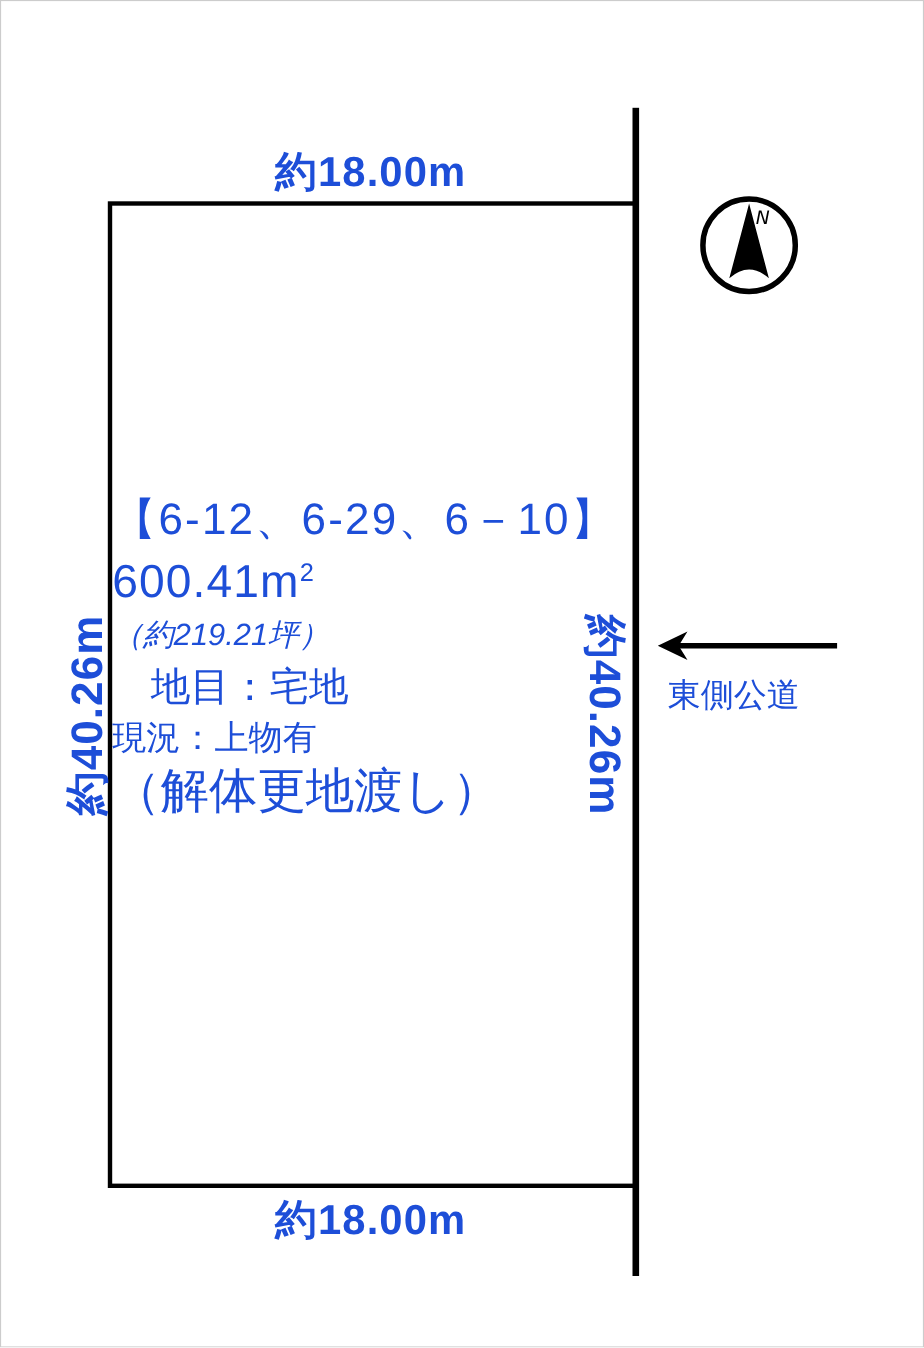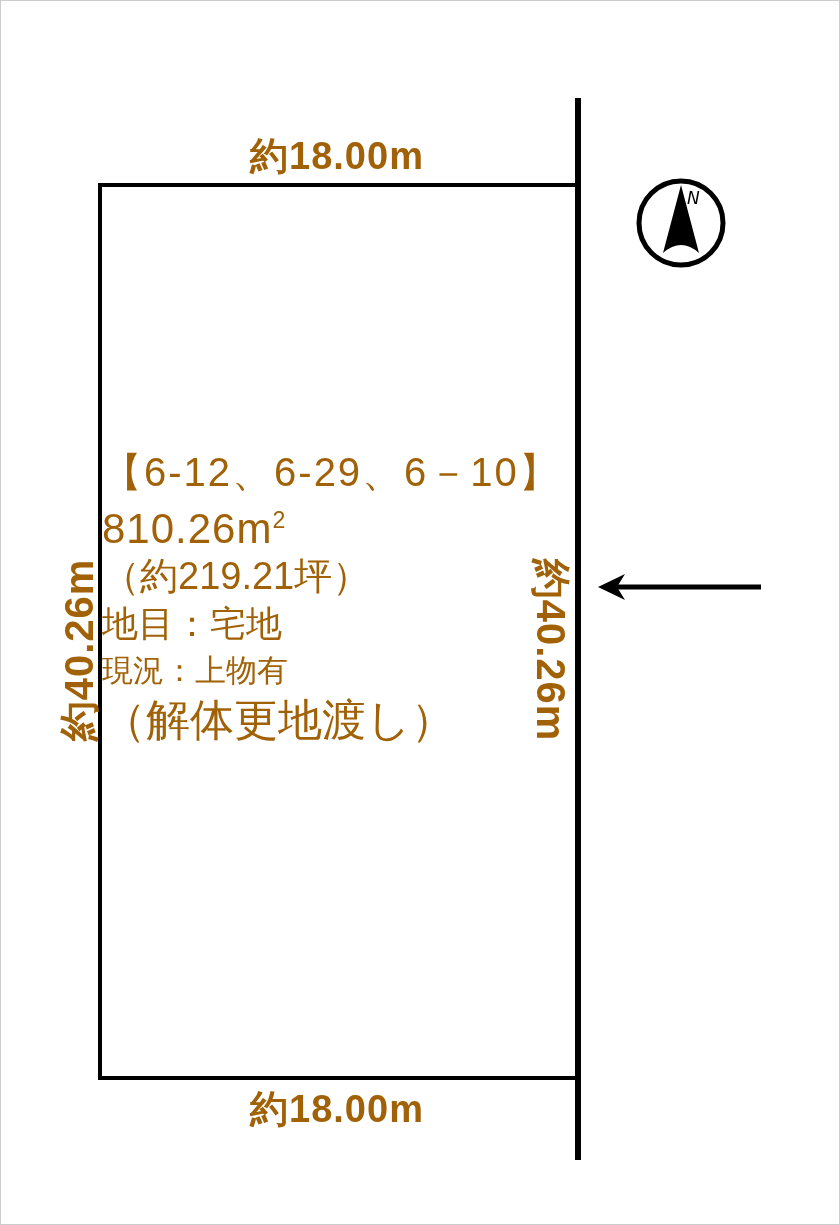--- a/index.html
+++ b/index.html
@@ -5,21 +5,21 @@
   html, body { margin: 0; padding: 0; background: #ffffff; }
   .page {
     position: relative;
     width: 840px;
     height: 1225px;
     background: #ffffff;
     outline: 1px solid #cccccc;
     outline-offset: -1px;
     overflow: hidden;
     font-family: "Liberation Sans", "DejaVu Sans", sans-serif;
-    color: #a16207;
+    color: #1d4ed8;
   }
 
   
   .plot-rect {
     position: absolute;
     left: 98px; top: 183px;
     width: 482px; height: 897px;
     border: 4px solid #000000;
     box-sizing: border-box;
     background: #ffffff;
@@ -63,22 +63,22 @@
   .center-text {
     position: absolute;
     left: 102px; top: 448px; width: 474px;
     text-align: left;
     font-weight: 400;
     white-space: nowrap;
   }
   .ct-line1 { font-size: 40px; line-height: 48px; letter-spacing: 2px; }
   .ct-line2 { font-size: 42px; line-height: 48px; letter-spacing: 1px; }
   .ct-line2 sup { font-size: 55%; vertical-align: super; }
-  .ct-line3 { font-size: 38px; line-height: 47px; }
-  .ct-line4 { font-size: 36px; line-height: 47px; }
+  .ct-line3 { font-size: 28px; line-height: 47px; font-style: italic; }
+  .ct-line4 { font-size: 36px; line-height: 47px; padding-left: 35px; }
   .ct-line5 { font-size: 31px; line-height: 48px; }
   .ct-line6 { font-size: 44px; line-height: 50px; }
 
   
   .compass {
     position: absolute;
     left: 634px; top: 176px;
     width: 94px; height: 94px;
   }
 
@@ -105,34 +105,35 @@
 
   <div class="road-line"></div>
 
   <div class="dim dim-top">約18.00m</div>
   <div class="dim dim-bottom">約18.00m</div>
   <div class="dim dim-left">約40.26m</div>
   <div class="dim dim-right">約40.26m</div>
 
   <div class="center-text">
     <div class="ct-line1">【6-12、6-29、6－10】</div>
-    <div class="ct-line2"><span>810.26m</span><sup>2</sup></div>
+    <div class="ct-line2"><span>600.41m</span><sup>2</sup></div>
     <div class="ct-line3">（約219.21坪）</div>
     <div class="ct-line4">地目：宅地</div>
     <div class="ct-line5">現況：上物有</div>
     <div class="ct-line6">（解体更地渡し）</div>
   </div>
 
   <svg class="compass" viewBox="0 0 94 94" xmlns="http://www.w3.org/2000/svg">
     <circle cx="47" cy="47" r="42" fill="#ffffff" stroke="#000000" stroke-width="5"></circle>
     <path d="M47,9 L65,77 Q47,61 29,77 Z" fill="#000000"></path>
     <text x="53" y="28" font-size="17" font-style="italic" font-family="DejaVu Sans, sans-serif" fill="#000000">N</text>
   </svg>
 
   <svg class="road-arrow" viewBox="0 0 166 28" xmlns="http://www.w3.org/2000/svg">
     <line x1="10" y1="14" x2="163" y2="14" stroke="#000000" stroke-width="5"></line>
     <polygon points="0,14 27,1 19,14 27,27" fill="#000000"></polygon>
   </svg>
 
   <div class="road-label">
+    <div>東側公道</div>
   </div>
 
 </div>
 
 </body></html>

